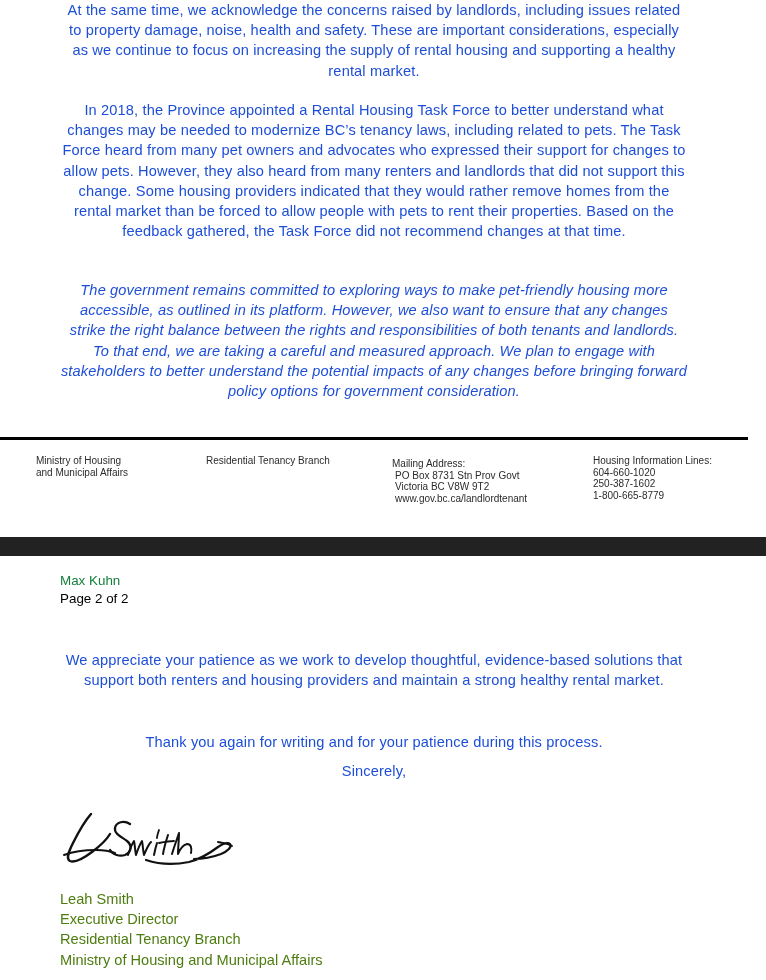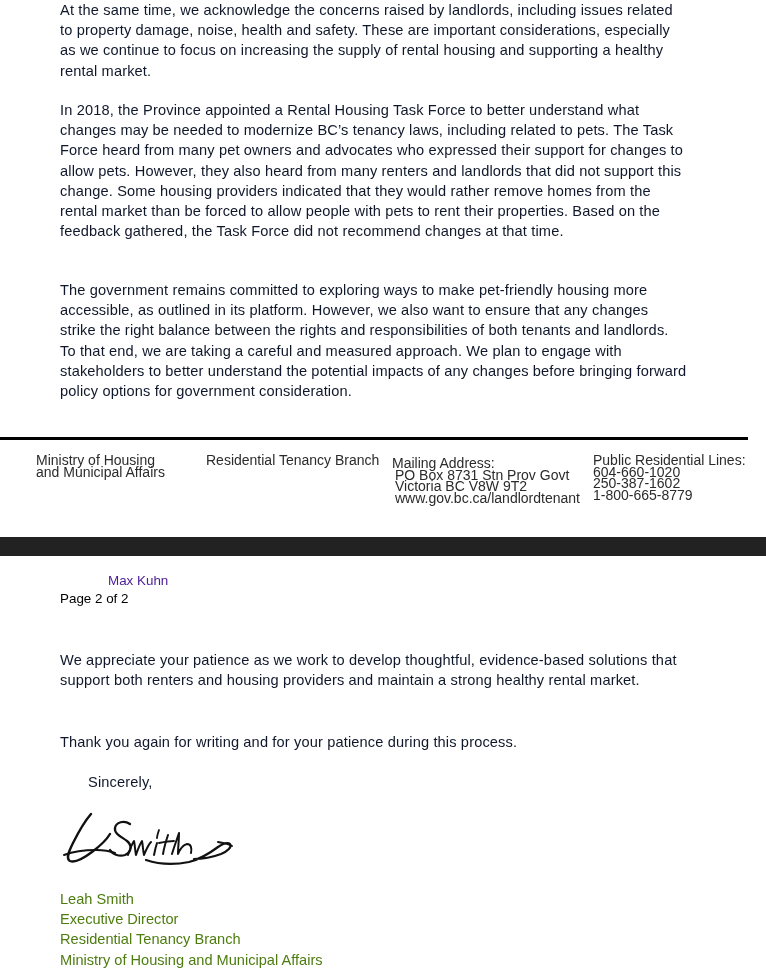--- a/index.html
+++ b/index.html
@@ -31,28 +31,28 @@
 
   .body-col {
     position: absolute;
     left: 60px;
     width: 628px;
   }
 
   p.para {
     font-size: 14.6px;
     line-height: 20.2px;
-    color: #0f172a;
-    text-align: left;
+    color: #1d4ed8;
+    text-align: center;
     letter-spacing: 0.01em;
   }
 
   #para1 { top: 0px; }
   #para2 { top: 100px; }
-  #para3 { top: 280px; }
+  #para3 { top: 280px; font-style: italic; }
 
   
   .footer-rule {
     position: absolute;
     left: 0px;
     top: 437px;
     width: 748px;
     height: 3px;
     background: #000000;
   }
@@ -61,21 +61,21 @@
   .footer {
     position: absolute;
     left: 0;
     top: 452px;
     width: 766px;
     height: 70px;
   }
 
   .fcol {
     position: absolute;
-    font-size: 14px;
+    font-size: 10px;
     line-height: 11.6px;
     color: #2b2b2b;
   }
   .fcol div { white-space: nowrap; }
 
   #fcol-ministry { left: 36px;  top: 3px; }
   #fcol-branch   { left: 206px; top: 3px; }
   #fcol-mail     { left: 392px; top: 6px; }
   #fcol-mail .indent { padding-left: 3px; }
   #fcol-phone    { left: 593px; top: 3px; }
@@ -99,28 +99,28 @@
     height: 424px;
   }
 
   .page2-header {
     position: absolute;
     left: 60px;
     top: 16px;
     font-size: 13.4px;
     line-height: 18px;
   }
-  .recipient-name { color: #4c1d95; margin-left: 48px; }
+  .recipient-name { color: #15803d; }
   .page-number    { color: #000000; }
 
   .p2-body { position: absolute; left: 60px; width: 628px; }
 
   #p2-para1 { top: 94px; }
   #p2-para2 { top: 176px; }
-  #p2-signoff { top: 216px; margin-left: 28px; }
+  #p2-signoff { top: 205px; }
 
   
   .signature {
     position: absolute;
     left: 58px;
     top: 252px;
     width: 180px;
     height: 62px;
   }
   .signature svg { display: block; width: 180px; height: 62px; }
@@ -164,21 +164,21 @@
     </div>
 
     <div class="fcol" id="fcol-mail">
       <div>Mailing Address:</div>
       <div class="indent">PO Box 8731 Stn Prov Govt</div>
       <div class="indent">Victoria BC V8W 9T2</div>
       <div class="indent">www.gov.bc.ca/landlordtenant</div>
     </div>
 
     <div class="fcol" id="fcol-phone">
-      <div>Public Residential Lines:</div>
+      <div>Housing Information Lines:</div>
       <div>604-660-1020</div>
       <div>250-387-1602</div>
       <div>1-800-665-8779</div>
     </div>
   </div>
 
   <div class="page-break-band"></div>
 
   <div class="page-two">
 

